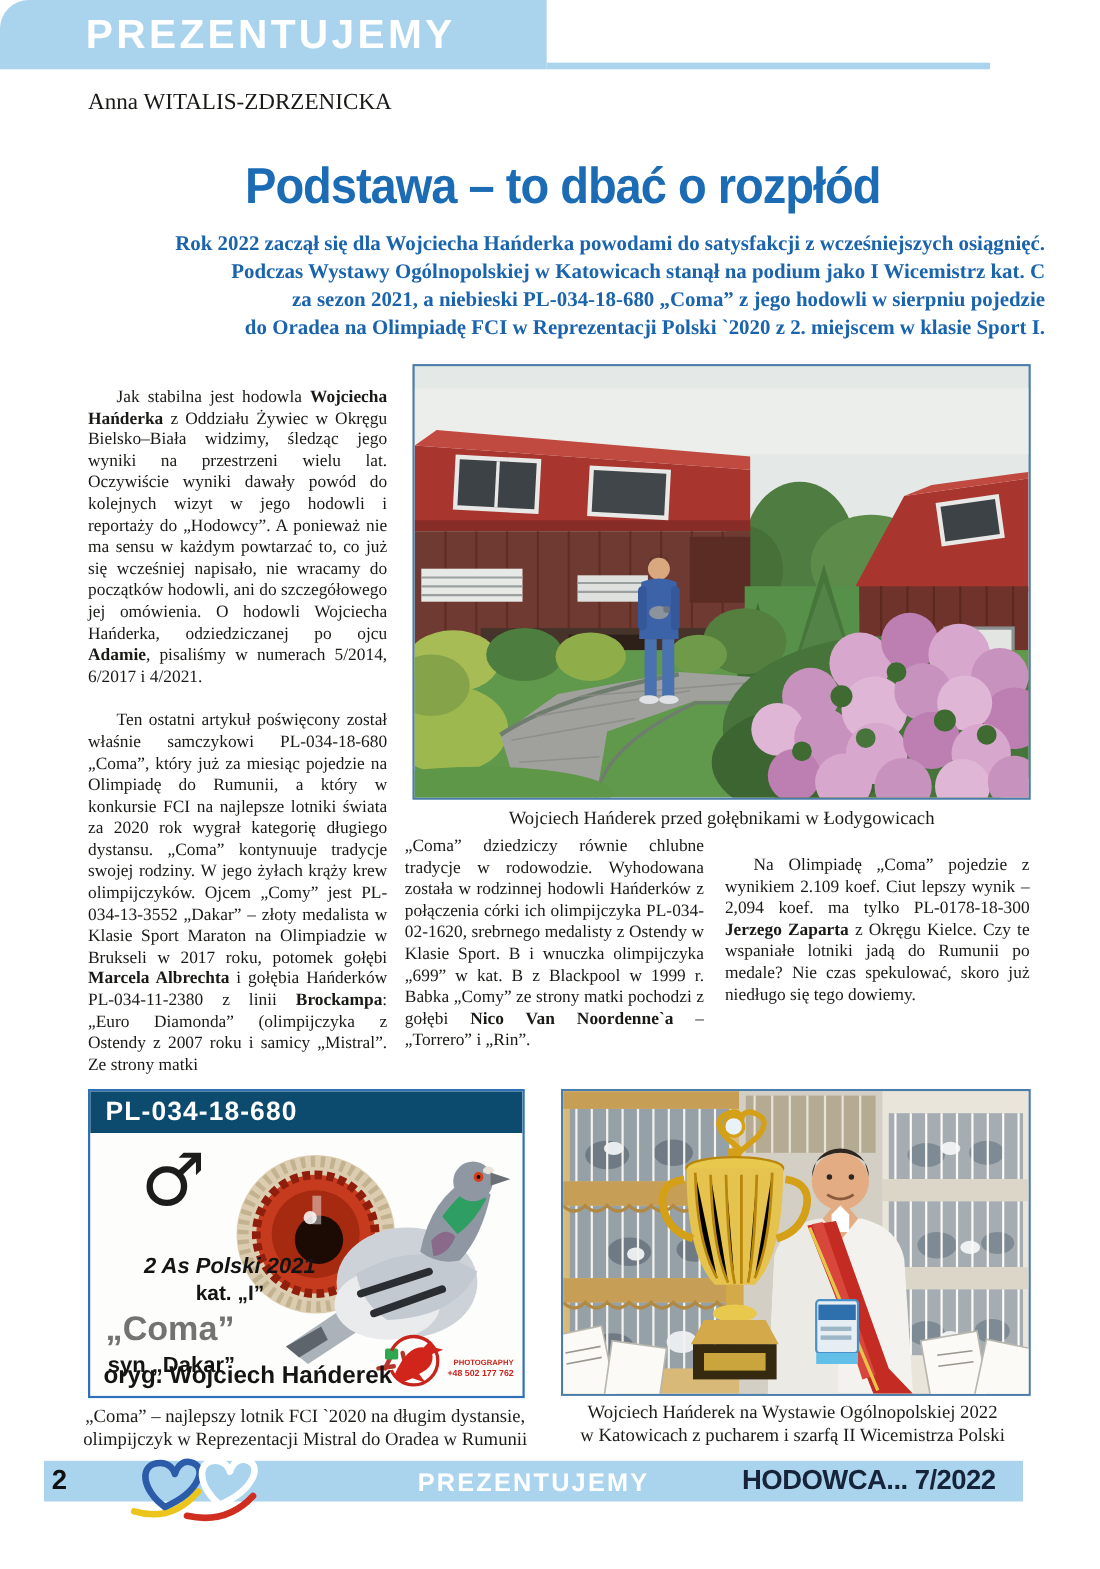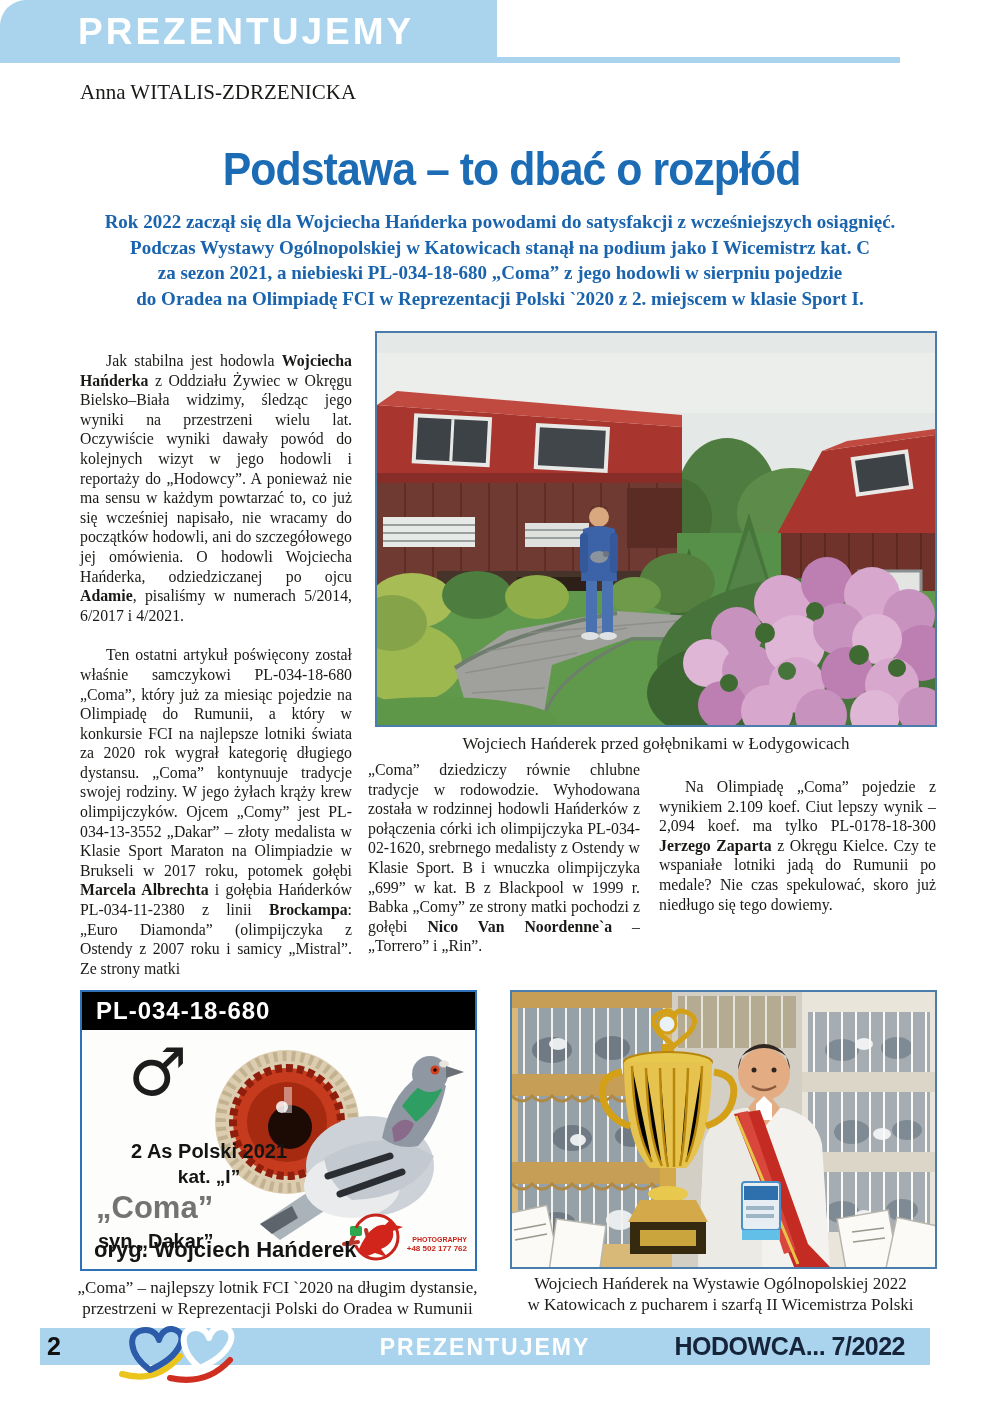--- a/index.html
+++ b/index.html
@@ -12,21 +12,21 @@
         font-family:"Liberation Sans","DejaVu Sans",sans-serif;font-weight:bold;
         font-size:37px;letter-spacing:3px;color:#ffffff;}
   .header-rule{position:absolute;left:497px;top:57px;width:403px;height:6px;background:#aad4ee;}
   .author{position:absolute;left:80px;top:80px;font-size:21px;color:#191916;}
 
   .title{position:absolute;left:0;top:130px;width:1000px;margin:12px;text-align:center;
         font-family:"Liberation Sans","DejaVu Sans",sans-serif;font-weight:bold;font-size:46px;
         color:#1b6cb5;letter-spacing:-1px;}
   .title span{display:inline-block;transform:scaleX(.93);}
 
-  .lead{position:absolute;left:50px;top:209px;width:900px;text-align:center;
+  .lead{position:absolute;left:50px;top:209px;width:900px;text-align:right;
         font-weight:bold;font-size:19px;line-height:25.5px;color:#1a63ad;}
 
   
   .col{position:absolute;font-size:15.8px;line-height:19.6px;text-align:justify;color:#191916;}
   .col p{margin:0;}
   .col p.indent{text-indent:26px;margin-top:20px;}
   .col1{left:80px;top:331px;width:272px;height:648px;}
   .col2{left:368px;top:760px;width:272px;}
   .col3{left:659px;top:757px;width:277px;}
 
@@ -35,26 +35,26 @@
   .main-photo{left:375px;top:331px;width:562px;height:396px;}
   .caption{position:absolute;text-align:center;font-size:17px;line-height:21px;color:#1c1c19;}
   .main-caption{left:375px;top:733px;width:562px;}
   .card-caption{left:60px;top:1277px;width:435px;}
   .trophy-caption{left:498px;top:1273px;width:445px;}
 
   
   .card{position:absolute;left:80px;top:990px;width:397px;height:281px;background:#fdfdfb;
         border:2px solid #2f71b8;box-sizing:border-box;overflow:hidden;
         font-family:"Liberation Sans","DejaVu Sans",sans-serif;}
-  .card-green{position:absolute;left:0;top:0;width:100%;height:38px;background:#000000;}
+  .card-green{position:absolute;left:0;top:0;width:100%;height:38px;background:#0c4a6e;}
   .card-green .ring{padding-left:14px;line-height:38px;font-weight:bold;font-size:24px;color:#ffffff;letter-spacing:1px;}
   .sex{position:absolute;left:46px;top:42px;font-family:"DejaVu Sans",sans-serif;font-size:66px;color:#1c1c1c;}
   .card-eye{position:absolute;left:130px;top:55px;}
   .card-bird{position:absolute;left:150px;top:36px;}
-  .card-award{position:absolute;left:6px;top:148px;width:242px;text-align:center;font-weight:bold;font-size:20px;color:#141414;}
+  .card-award{position:absolute;left:6px;top:148px;width:242px;text-align:center;font-weight:bold;font-size:20px;color:#141414;font-style:italic;}
   .card-award2{position:absolute;left:6px;top:174px;width:242px;text-align:center;font-weight:bold;font-size:19px;color:#141414;}
   .card-name{position:absolute;left:14px;top:198px;font-weight:bold;font-size:31px;color:#737373;}
   .card-lineage{position:absolute;left:16px;top:238px;font-weight:bold;font-size:20px;color:#141414;}
   .card-origin{position:absolute;left:12px;bottom:6px;font-weight:bold;font-size:22px;color:#141414;}
   .card-logo{position:absolute;right:6px;bottom:4px;width:128px;height:56px;}
   .card-logo .ph{position:absolute;right:2px;bottom:22px;font-size:7px;color:#c8241c;font-weight:bold;}
   .card-logo .tel{position:absolute;right:2px;bottom:12px;font-size:8px;color:#c8241c;font-weight:bold;}
 
   .trophy-photo{left:510px;top:990px;width:427px;height:279px;}
 
@@ -287,21 +287,21 @@
       <svg width="70" height="56" viewBox="0 0 70 56">
         <circle cx="35" cy="28" r="22" fill="none" stroke="#c8241c" stroke-width="3" stroke-dasharray="60 18"></circle>
         <path d="M18,40 Q30,14 44,16 L50,10 L54,16 L62,18 L52,22 Q54,34 40,40 L46,48 L34,44 L24,48 Z" fill="#d1251c"></path>
       </svg>
       <span class="ph">PHOTOGRAPHY</span>
       <span class="tel">+48 502 177 762</span>
     </div>
   </div>
   <div class="caption card-caption">
     <div>„Coma” – najlepszy lotnik FCI `2020 na długim dystansie,</div>
-    <div>przestrzeni w Reprezentacji Polski do Oradea w Rumunii</div>
+    <div>olimpijczyk w Reprezentacji Mistral do Oradea w Rumunii</div>
   </div>
 
   <div class="photo-frame trophy-photo">
     <svg width="423" height="275" viewBox="0 0 423 275">
       <rect width="423" height="275" fill="#cfccc3"></rect>
 
       <rect x="0" y="0" width="160" height="275" fill="#d8b977"></rect>
       <g fill="#95a0a7">
         <rect x="6" y="16" width="146" height="66"></rect>
           <rect x="6" y="104" width="146" height="66"></rect>

